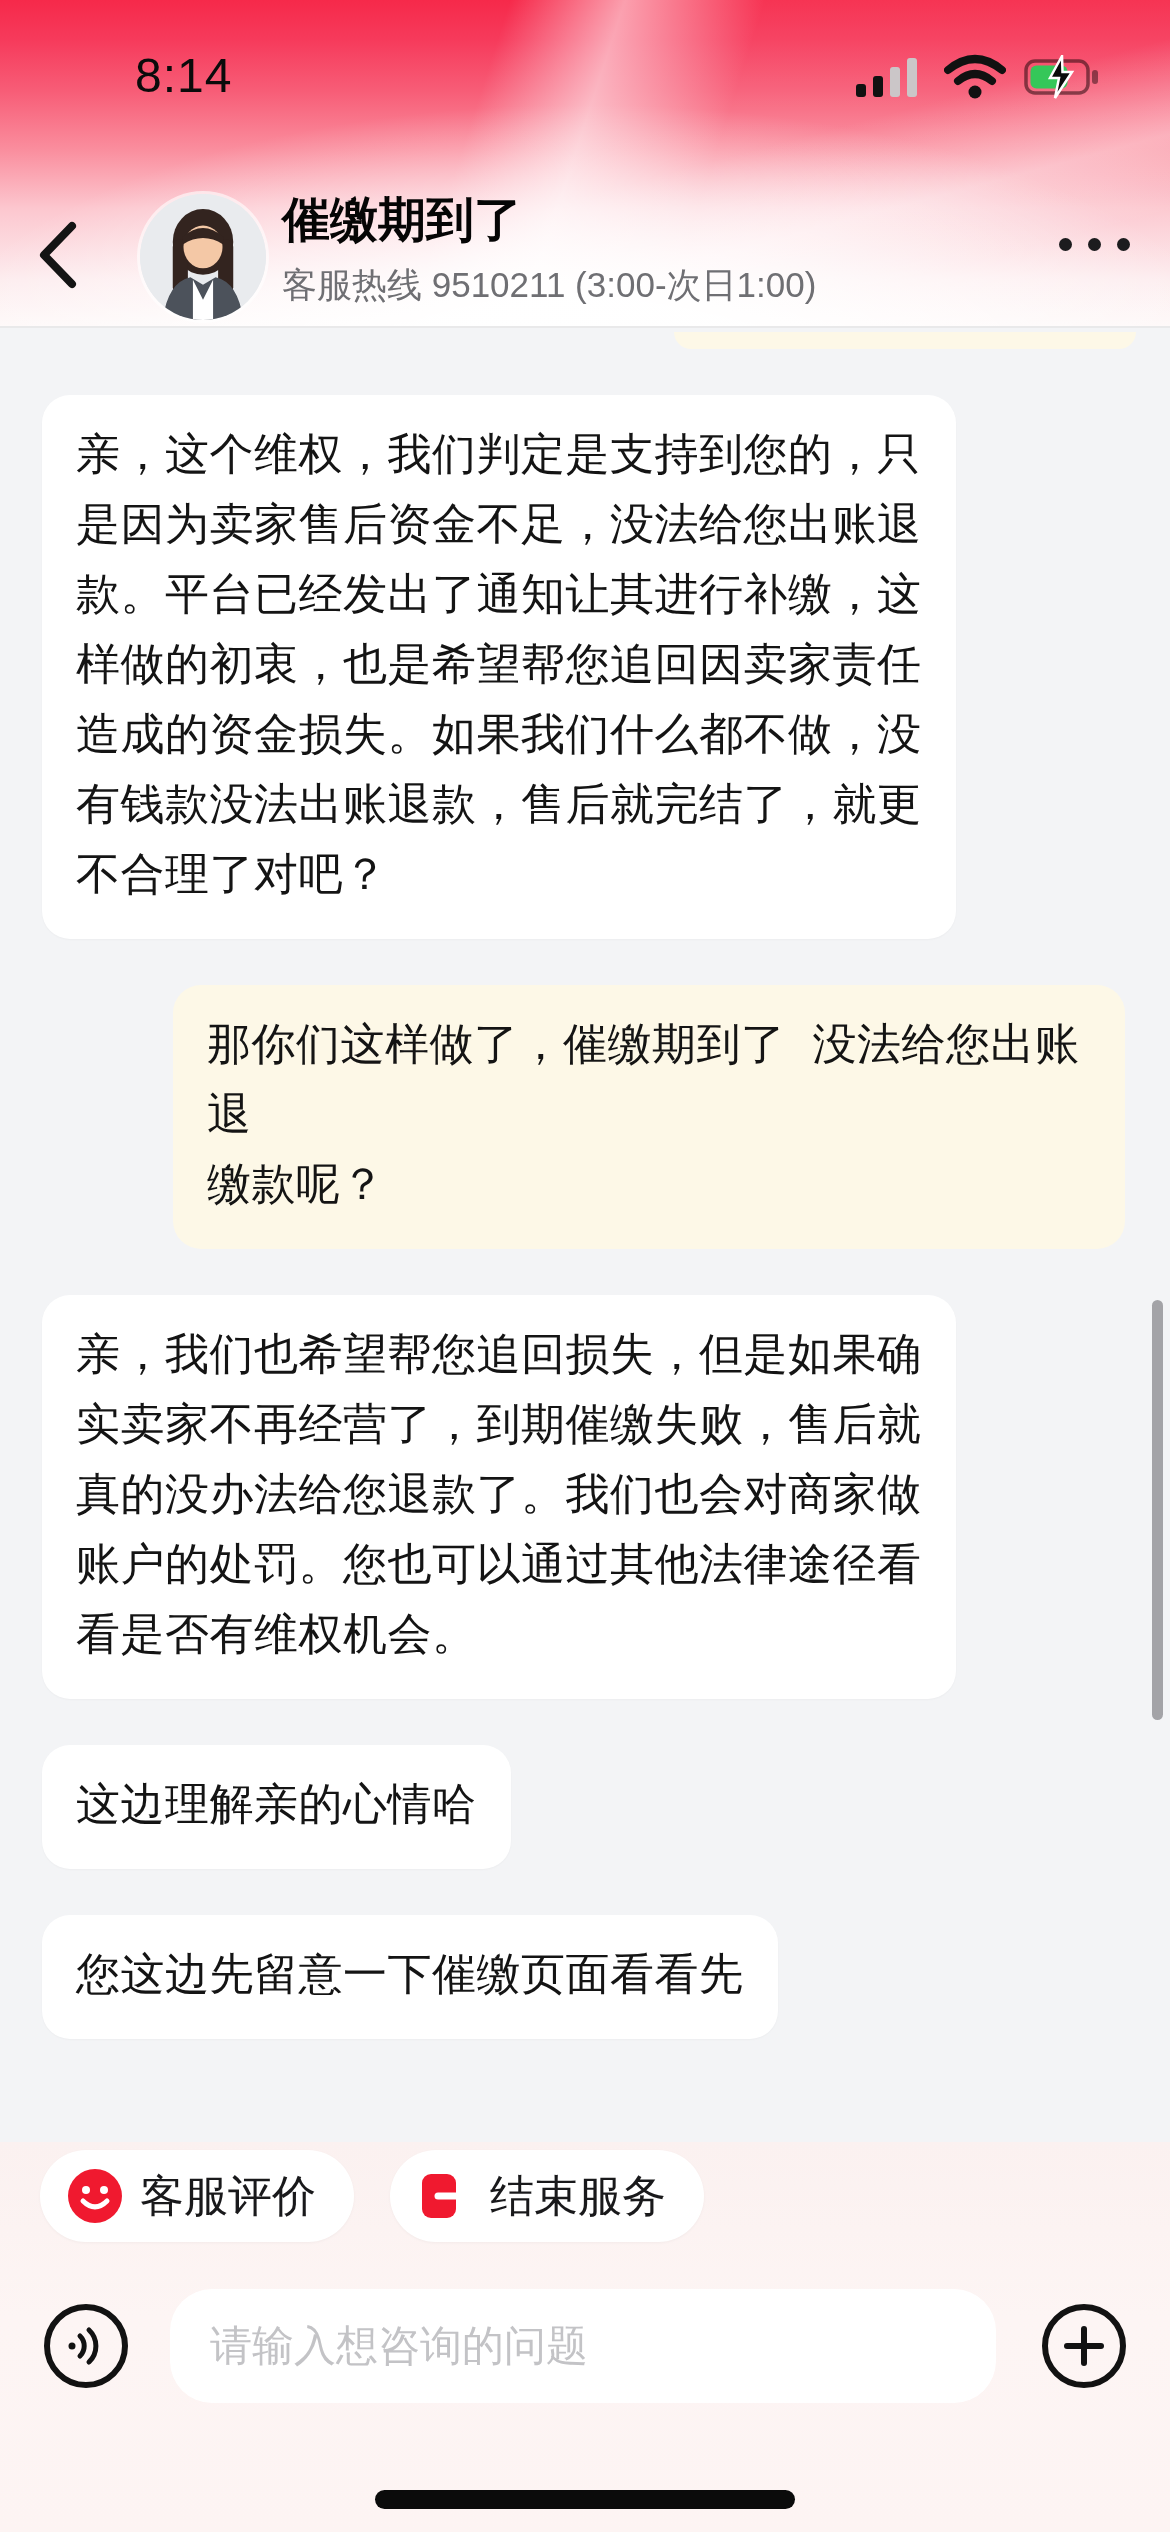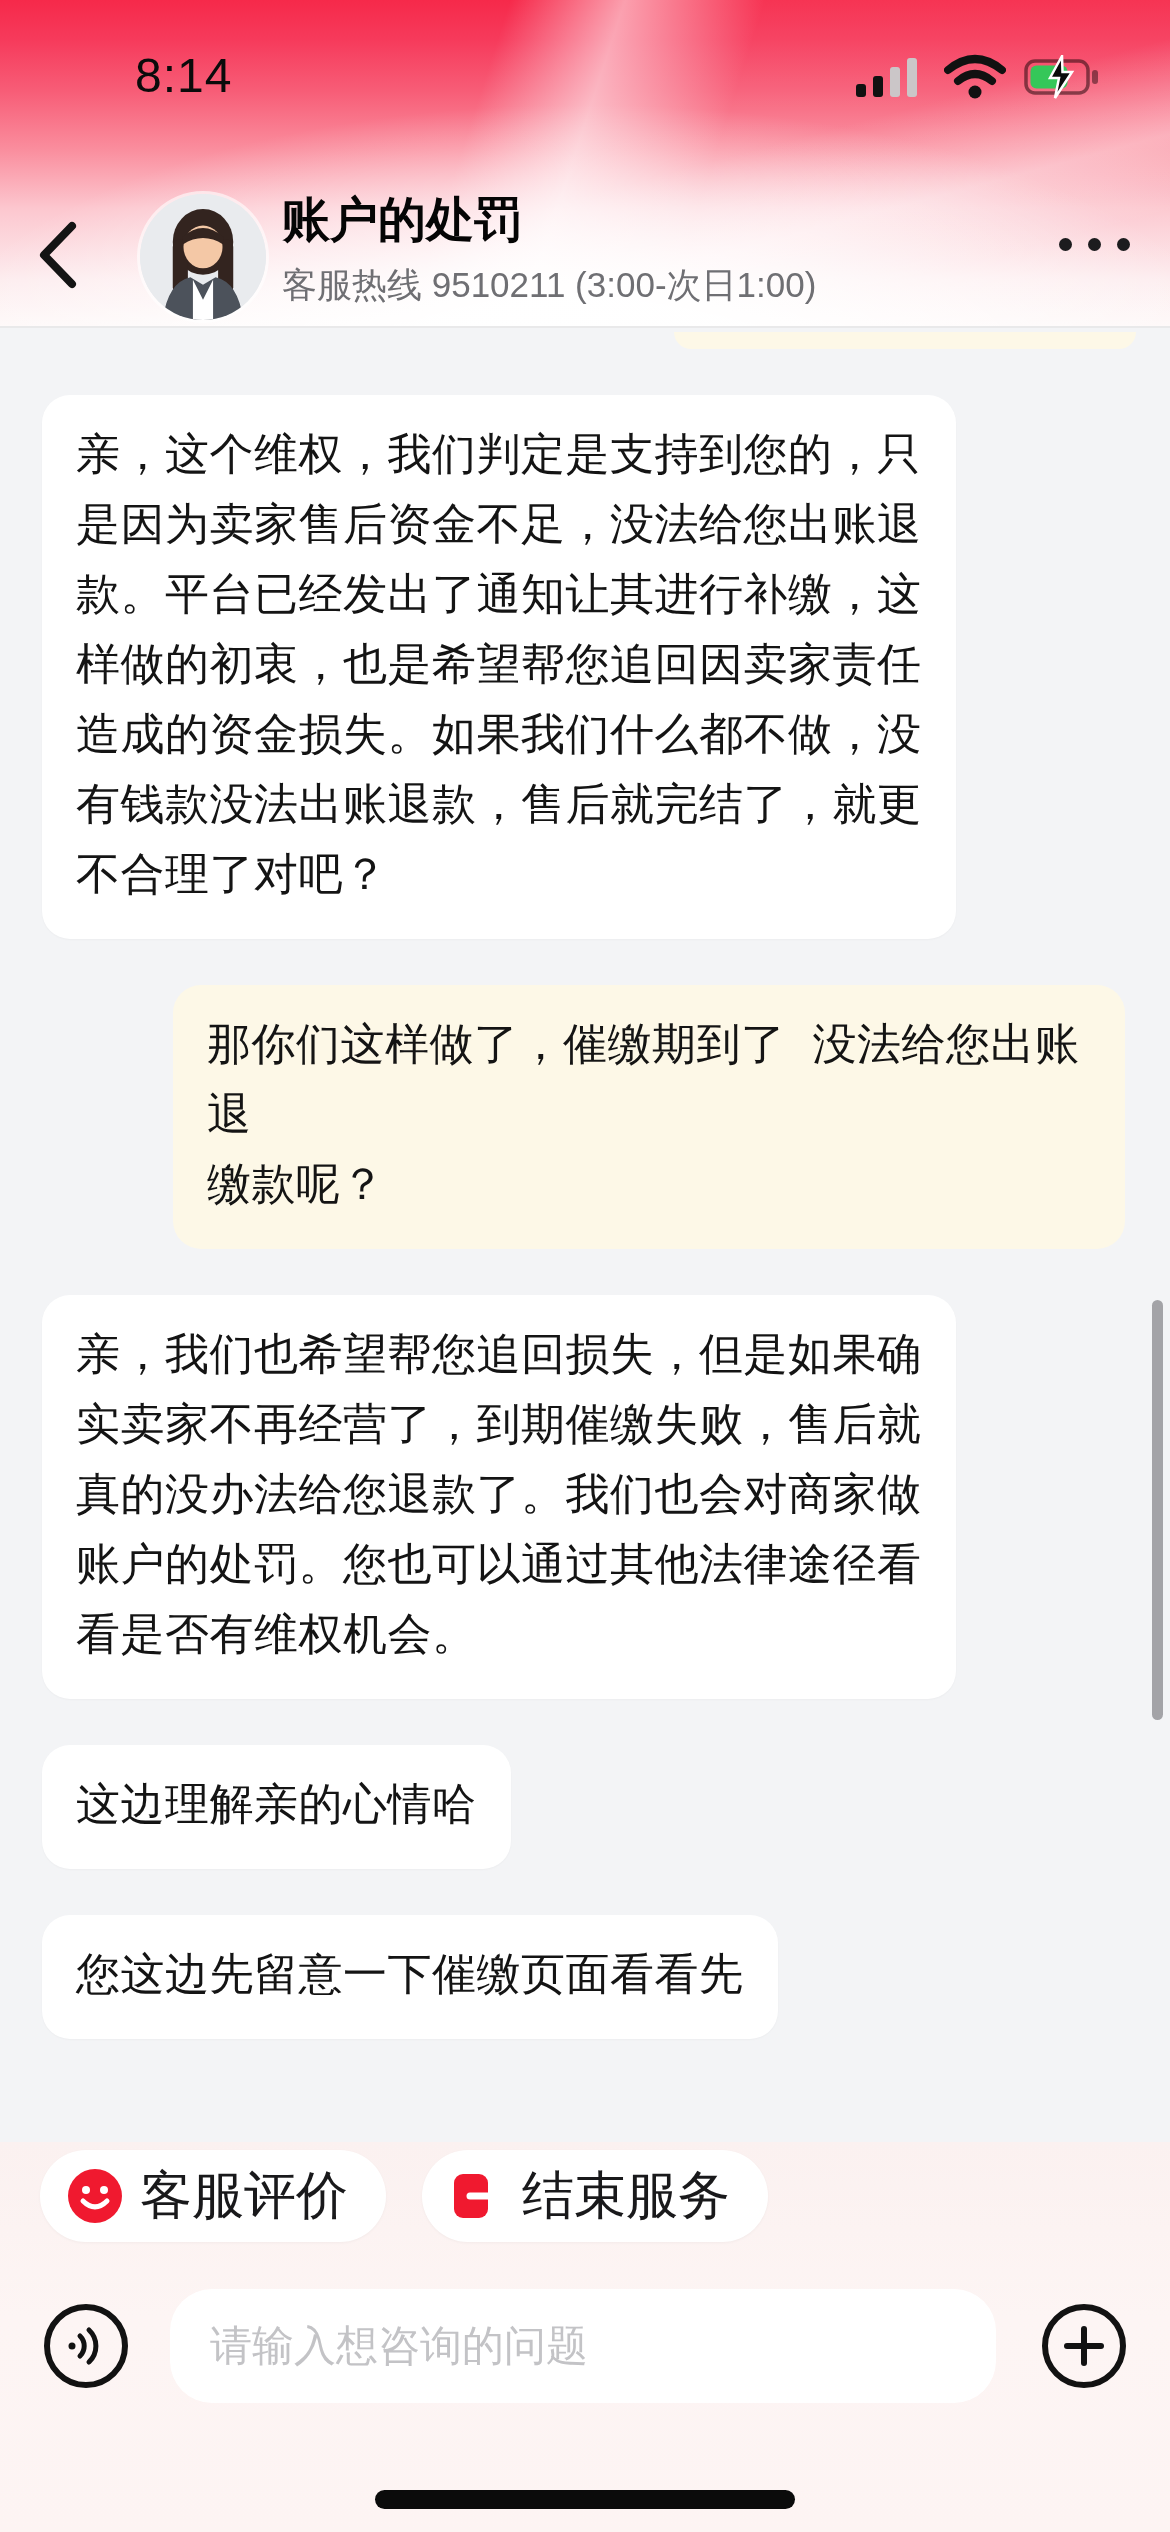--- a/index.html
+++ b/index.html
@@ -45,21 +45,21 @@
   .scrollthumb{position:absolute;right:7px;top:1300px;width:11px;height:420px;border-radius:6px;background:#9a9a9f;opacity:.9;}
   
   .bottom{
     position:absolute;top:2142px;left:0;width:1170px;height:390px;
     background:linear-gradient(180deg,#fbf1f0 0%,#fdf5f4 45%,#fdf4f3 100%);
   }
   .pills{position:absolute;top:8px;left:40px;display:flex;gap:36px;}
   .pill{
     height:92px;display:flex;align-items:center;gap:16px;
     background:#ffffff;border-radius:46px;padding:0 38px 0 26px;
-    font-size:52px;color:#19191b;box-shadow:0 1px 3px rgba(0,0,0,.04);
+    font-size:44px;color:#19191b;box-shadow:0 1px 3px rgba(0,0,0,.04);
   }
   .pill-icon{width:58px;height:58px;display:flex;}
   .composer{position:absolute;top:144px;left:0;width:1170px;height:120px;display:flex;align-items:center;}
   .roundbtn{width:84px;height:84px;border-radius:50%;box-sizing:border-box;border:6px solid #121212;background:transparent;display:flex;align-items:center;justify-content:center;flex:none;}
   .voice{margin-left:44px;}
   .plus{margin-right:44px;}
   .field{
     flex:1;margin:0 46px 0 42px;height:114px;box-sizing:border-box;
     background:#ffffff;border:none;border-radius:42px;padding:0 40px;
     font-size:42px;color:#222;outline:none;font-family:Liberation Sans, sans-serif;
@@ -114,21 +114,21 @@
           <circle cx="50" cy="50" r="50" fill="#e9ebee"></circle>
           <ellipse cx="50" cy="38" rx="24" ry="26" fill="#33241f"></ellipse>
           <rect x="26" y="36" width="12" height="44" rx="6" fill="#33241f"></rect>
           <rect x="62" y="36" width="12" height="44" rx="6" fill="#33241f"></rect>
           <ellipse cx="50" cy="42" rx="15.5" ry="17" fill="#f4c8a6"></ellipse>
           <path d="M34 34 Q50 20 66 34 L66 40 Q50 30 34 40 Z" fill="#33241f"></path>
           <path d="M18 100 Q22 70 40 66 L50 72 L60 66 Q78 70 82 100 Z" fill="#4c525b"></path>
           <path d="M42 68 L50 84 L58 68 L58 100 L42 100 Z" fill="#ffffff"></path>
         </svg>
       </div>
-      <div class="htitle">账户的处罚</div>
+      <div class="htitle">催缴期到了</div>
       <div class="hsub">客服热线 9510211 (3:00-次日1:00)</div>
       <div class="dots">
           <i></i>
           <i></i>
           <i></i>
         </div>
     </div>
   </div>
 
   <div class="chat">

